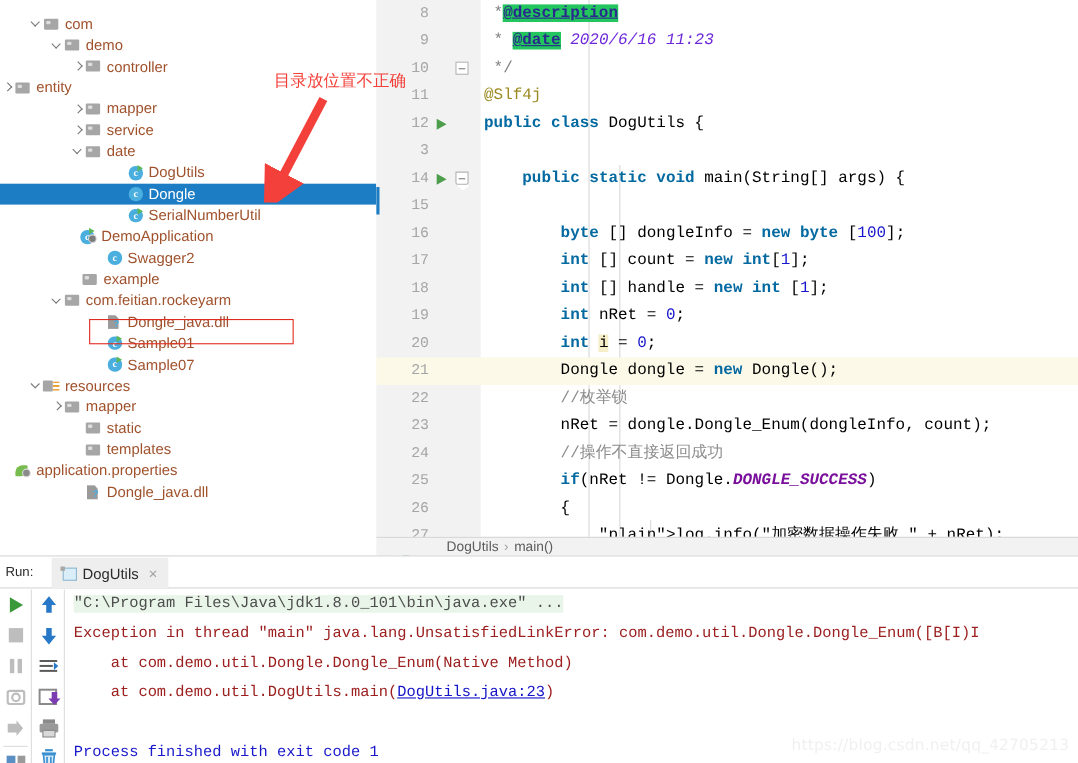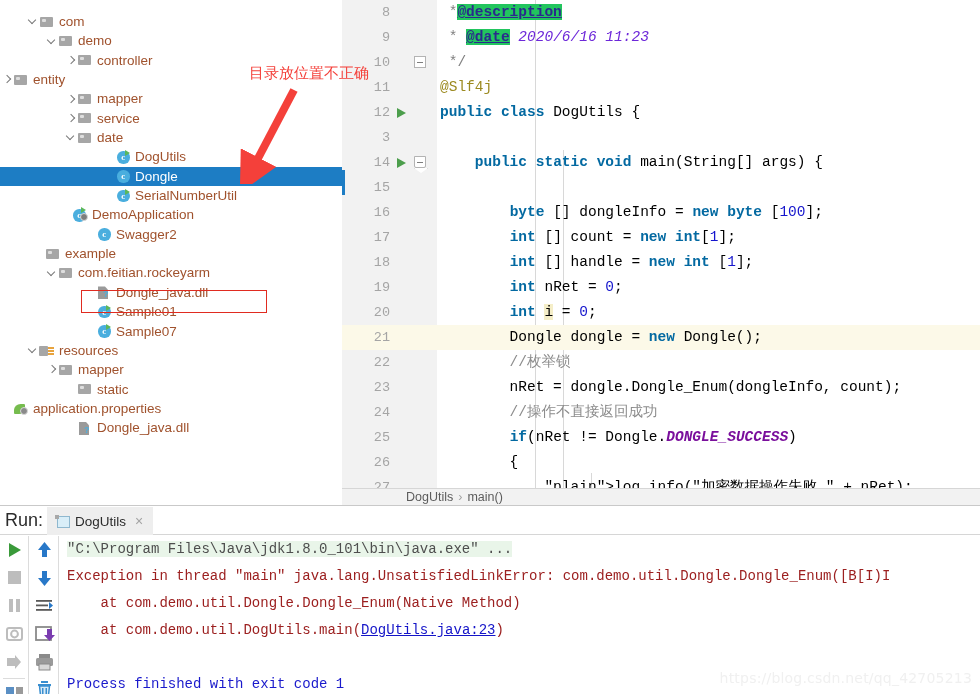--- a/index.html
+++ b/index.html
@@ -305,21 +305,21 @@
     border-top:1px solid #c9c9c9;
   }
   #run-tabbar {
     position:absolute; left:0; top:0;
     width:980px; height:29px;
     background:#ffffff;
     border-bottom:1px solid #d6d6d6;
   }
   #run-label {
     position:absolute; left:5px; top:0;
-    line-height:29px; font-size:18px; color:#2b2b2b;
+    line-height:29px; font-size:12px; color:#2b2b2b;
     font-family:"Liberation Sans", sans-serif;
   }
   #run-tab {
     position:absolute; left:47px; top:1px;
     height:28px; padding:0 10px 0 8px;
     background:#eeeeee;
     display:flex; align-items:center;
     font-size:13.5px; color:#2b2b2b;
   }
   #run-tab-icon {
@@ -472,21 +472,21 @@
         <div class="tree-row">
           <div class="tree-inner" style="padding-left:83px">
             <span class="twisty"></span>
             <span class="ico cls">
               <span class="circ">c</span>
             </span>
             <span class="tree-label">Swagger2</span>
           </div>
         </div>
         <div class="tree-row">
-          <div class="tree-inner" style="padding-left:32px">
+          <div class="tree-inner" style="padding-left:61px">
             <span class="twisty"></span>
             <span class="ico folder"></span>
             <span class="tree-label">example</span>
           </div>
         </div>
         <div class="tree-row">
           <div class="tree-inner" style="padding-left:45px">
             <span class="twisty open"></span>
             <span class="ico folder"></span>
             <span class="tree-label">com.feitian.rockeyarm</span>
@@ -533,20 +533,27 @@
             <span class="twisty closed"></span>
             <span class="ico folder"></span>
             <span class="tree-label">mapper</span>
           </div>
         </div>
         <div class="tree-row">
           <div class="tree-inner" style="padding-left:64px">
             <span class="twisty"></span>
             <span class="ico folder"></span>
             <span class="tree-label">static</span>
+          </div>
+        </div>
+        <div class="tree-row">
+          <div class="tree-inner" style="padding-left:64px">
+            <span class="twisty"></span>
+            <span class="ico folder"></span>
+            <span class="tree-label">templates</span>
           </div>
         </div>
         <div class="tree-row">
           <div class="tree-inner" style="">
             <span class="twisty"></span>
             <span class="ico prop">
               <span class="gear"></span>
             </span>
             <span class="tree-label">application.properties</span>
           </div>

